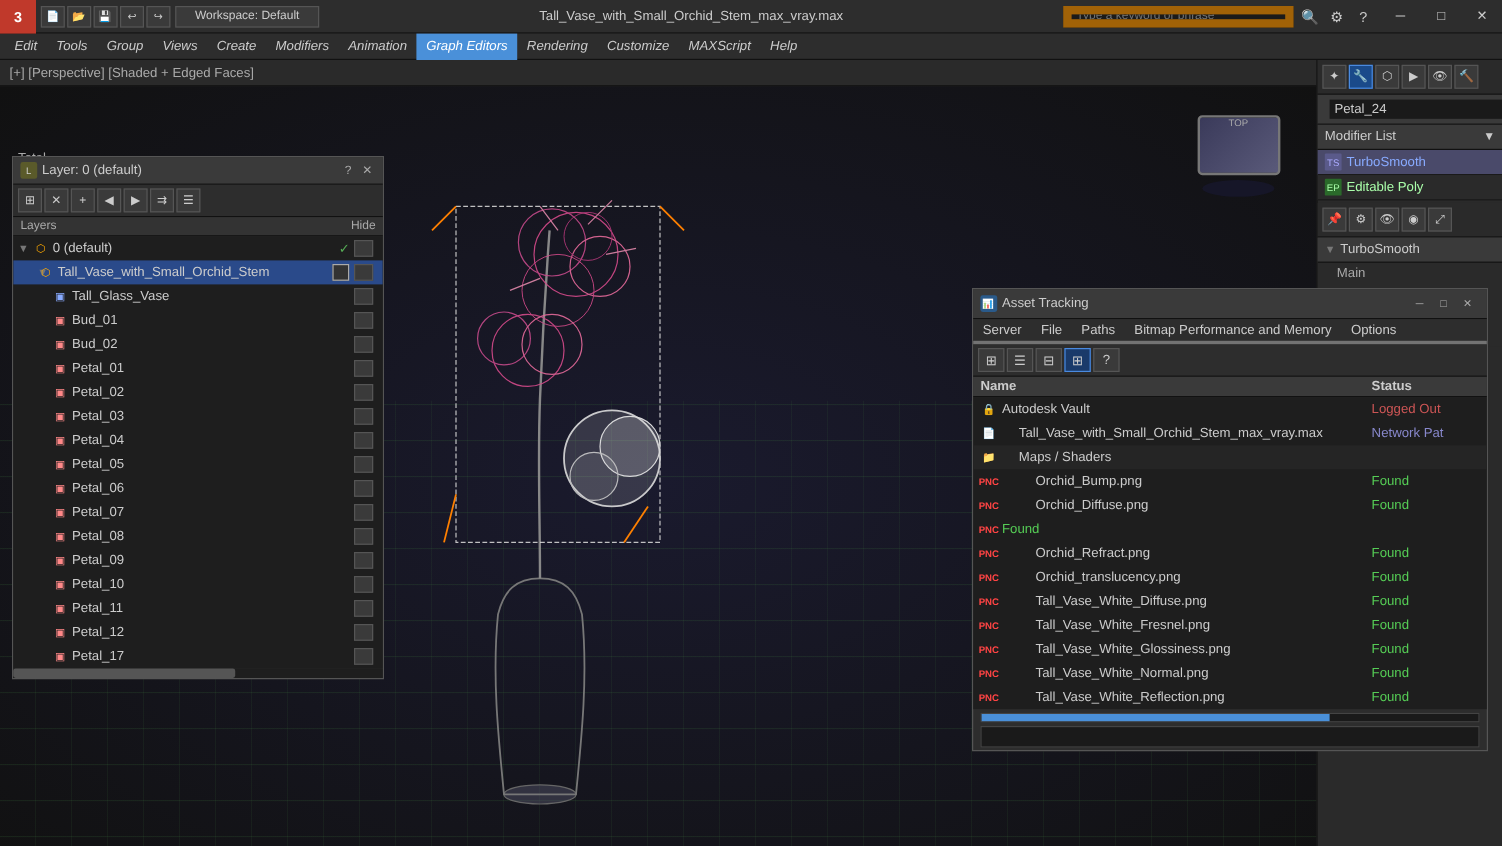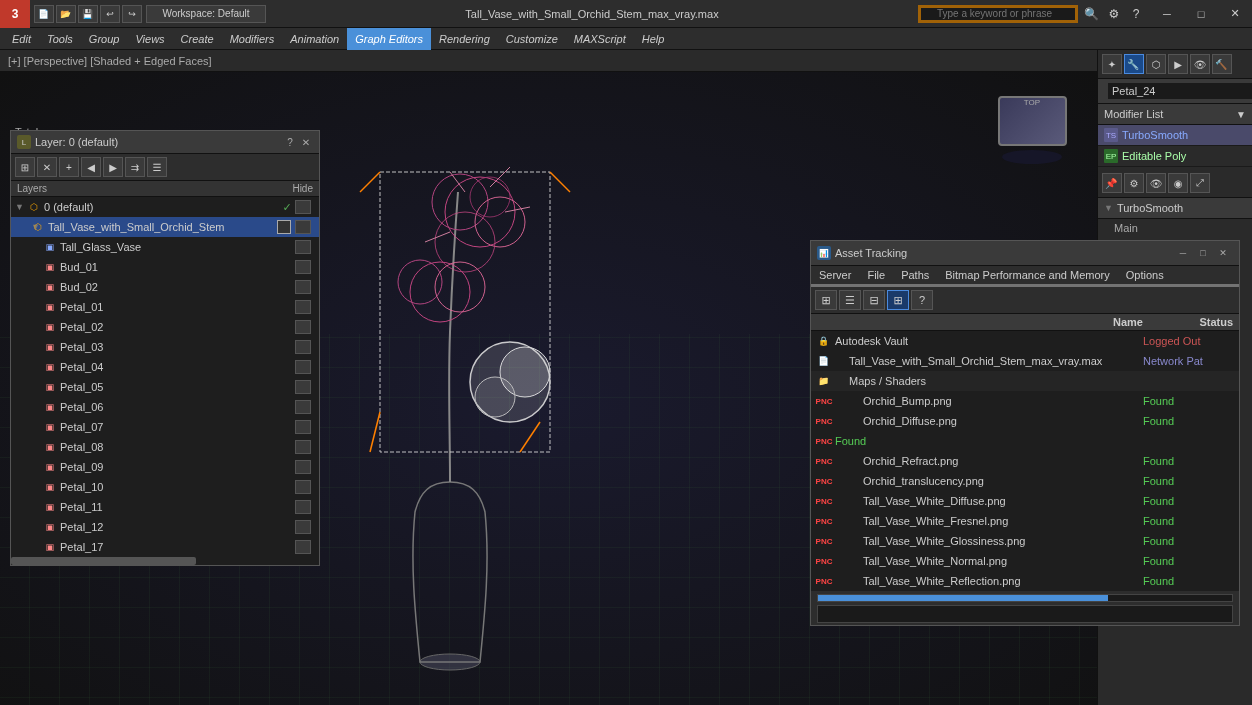--- a/index.html
+++ b/index.html
@@ -4,21 +4,21 @@
   <style>
     * { box-sizing: border-box; margin: 0; padding: 0; }
     body { background: #1a1a1a; font-family: 'Arial', sans-serif; font-size: 11px; color: #ccc; width: 1252px; height: 705px; overflow: hidden; user-select: none; }
 
     
     .title-bar { background: #2d2d2d; height: 28px; display: flex; align-items: center; border-bottom: 1px solid #111; }
     .title-bar-logo { width: 30px; height: 28px; background: #c0392b; display: flex; align-items: center; justify-content: center; color: white; font-weight: bold; font-size: 12px; }
     .title-bar-buttons { display: flex; gap: 2px; padding: 0 4px; }
     .title-bar-btn { width: 20px; height: 18px; background: #3a3a3a; border: 1px solid #555; color: #ccc; font-size: 9px; display: flex; align-items: center; justify-content: center; cursor: pointer; }
     .title-bar-text { flex: 1; text-align: center; color: #ccc; font-size: 11px; }
-    .title-bar-search { width: 160px; height: 18px; background: #1a1a1a; border: 3px solid #a16207; color: #ccc; padding: 0 16px; font-size: 10px; }
+    .title-bar-search { width: 192px; height: 18px; background: #1a1a1a; border: 7px solid #a16207; color: #ccc; padding: 0 4px; font-size: 10px; }
     .title-bar-icons { display: flex; gap: 2px; padding: 0 4px; }
     .title-bar-icon { width: 20px; height: 18px; color: #ccc; display: flex; align-items: center; justify-content: center; font-size: 12px; cursor: pointer; }
     .title-controls { display: flex; gap: 0; margin-left: auto; }
     .win-btn { width: 34px; height: 28px; display: flex; align-items: center; justify-content: center; font-size: 11px; color: #ccc; cursor: pointer; }
 
     
     .menu-bar { background: #2d2d2d; height: 22px; display: flex; align-items: center; border-bottom: 1px solid #111; padding: 0 4px; gap: 0; font-style: italic; }
     .menu-item { padding: 0 8px; height: 22px; display: flex; align-items: center; color: #ccc; font-size: 11px; cursor: pointer; }
     .menu-item.active { background: #4a90d9; color: white; }
 
@@ -91,21 +91,21 @@
     .asset-title-bar { background: #3a3a3a; padding: 4px 6px; display: flex; align-items: center; gap: 4px; border-bottom: 1px solid #111; cursor: move; }
     .asset-title-icon { width: 14px; height: 14px; background: #2a5a8a; border-radius: 2px; display: flex; align-items: center; justify-content: center; font-size: 8px; color: #8af; }
     .asset-title-text { flex: 1; color: #ccc; font-size: 11px; }
     .asset-win-btns { display: flex; gap: 0; margin-left: auto; }
     .asset-win-btn { width: 20px; height: 16px; color: #aaa; font-size: 9px; display: flex; align-items: center; justify-content: center; cursor: pointer; }
     .asset-menu-bar { display: flex; background: #2d2d2d; border-bottom: 3px solid #737373; }
     .asset-menu-item { padding: 3px 8px; color: #ccc; font-size: 11px; cursor: pointer; }
     .asset-toolbar { display: flex; gap: 2px; padding: 3px 4px; background: #2d2d2d; border-bottom: 1px solid #111; }
     .asset-tb-btn { width: 22px; height: 20px; background: #3a3a3a; border: 1px solid #555; color: #ccc; display: flex; align-items: center; justify-content: center; font-size: 11px; cursor: pointer; }
     .asset-tb-btn.active { background: #1a3a6a; border-color: #4a8adf; }
-    .asset-table-header { display: flex; background: #3a3a3a; padding: 2px 6px; border-bottom: 1px solid #111; text-align: right; }
+    .asset-table-header { display: flex; background: #3a3a3a; padding: 2px 6px; border-bottom: 1px solid #111; }
     .asset-col-name { flex: 1; color: #ccc; font-size: 11px; font-weight: bold; }
     .asset-col-status { width: 90px; color: #ccc; font-size: 11px; font-weight: bold; }
     .asset-list { overflow-y: auto; max-height: 290px; background: #1e1e1e; }
     .asset-row { display: flex; align-items: center; padding: 2px 6px; height: 20px; }
     .asset-row.group { background: #252525; }
     .asset-icon { width: 14px; height: 14px; margin-right: 4px; display: flex; align-items: center; justify-content: center; font-size: 9px; }
     .asset-name { flex: 1; color: #ccc; font-size: 11px; overflow: hidden; text-overflow: ellipsis; white-space: nowrap; }
     .asset-name.indent1 { padding-left: 14px; }
     .asset-name.indent2 { padding-left: 28px; }
     .asset-status { width: 90px; font-size: 11px; }

